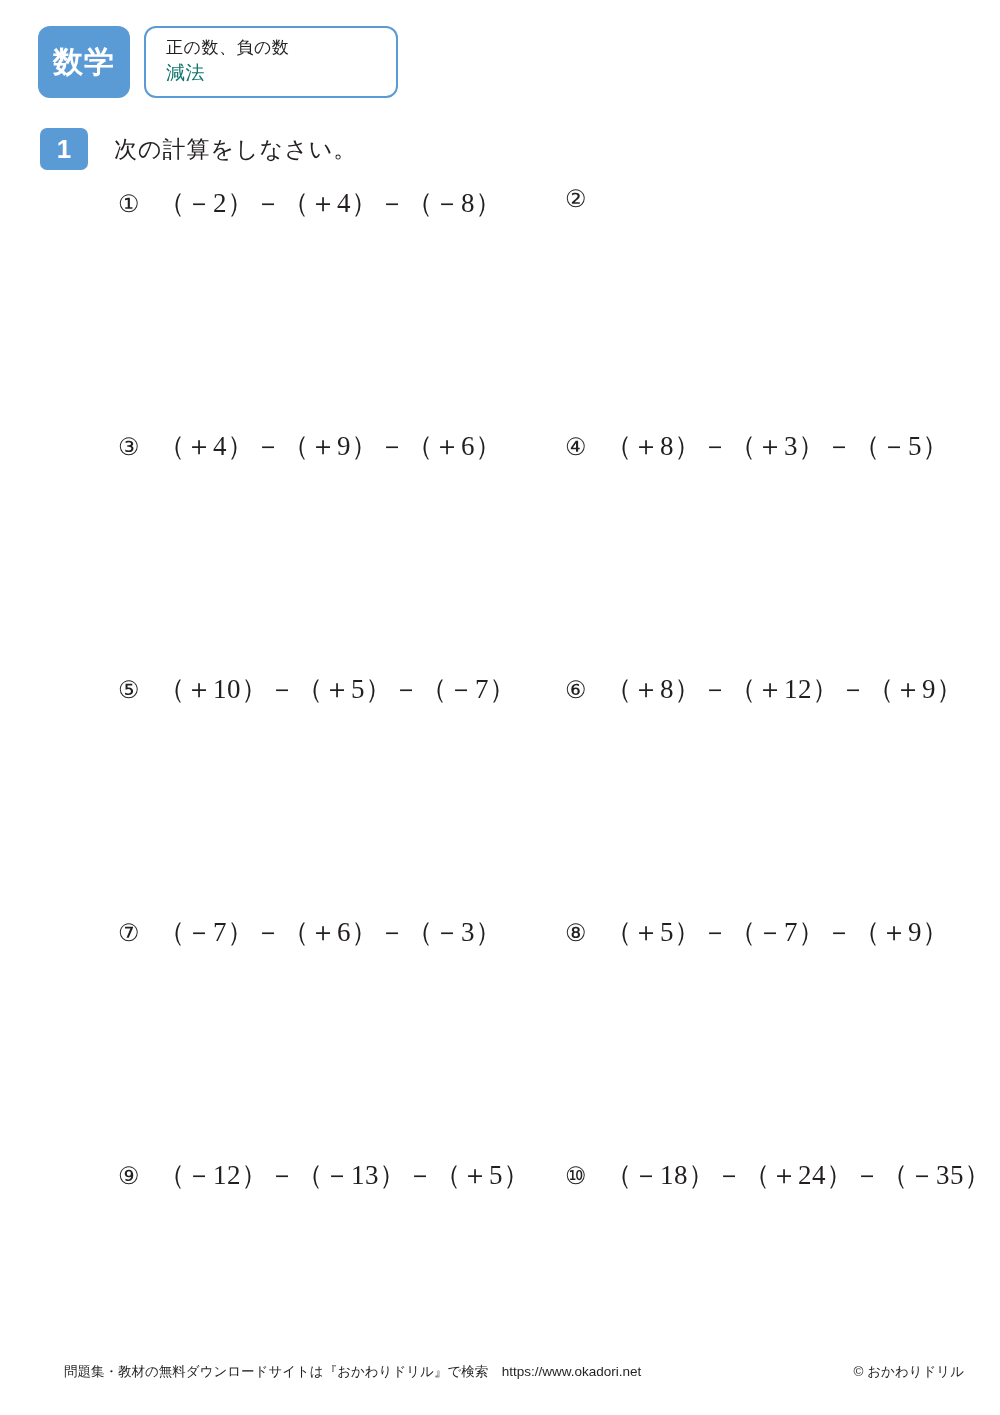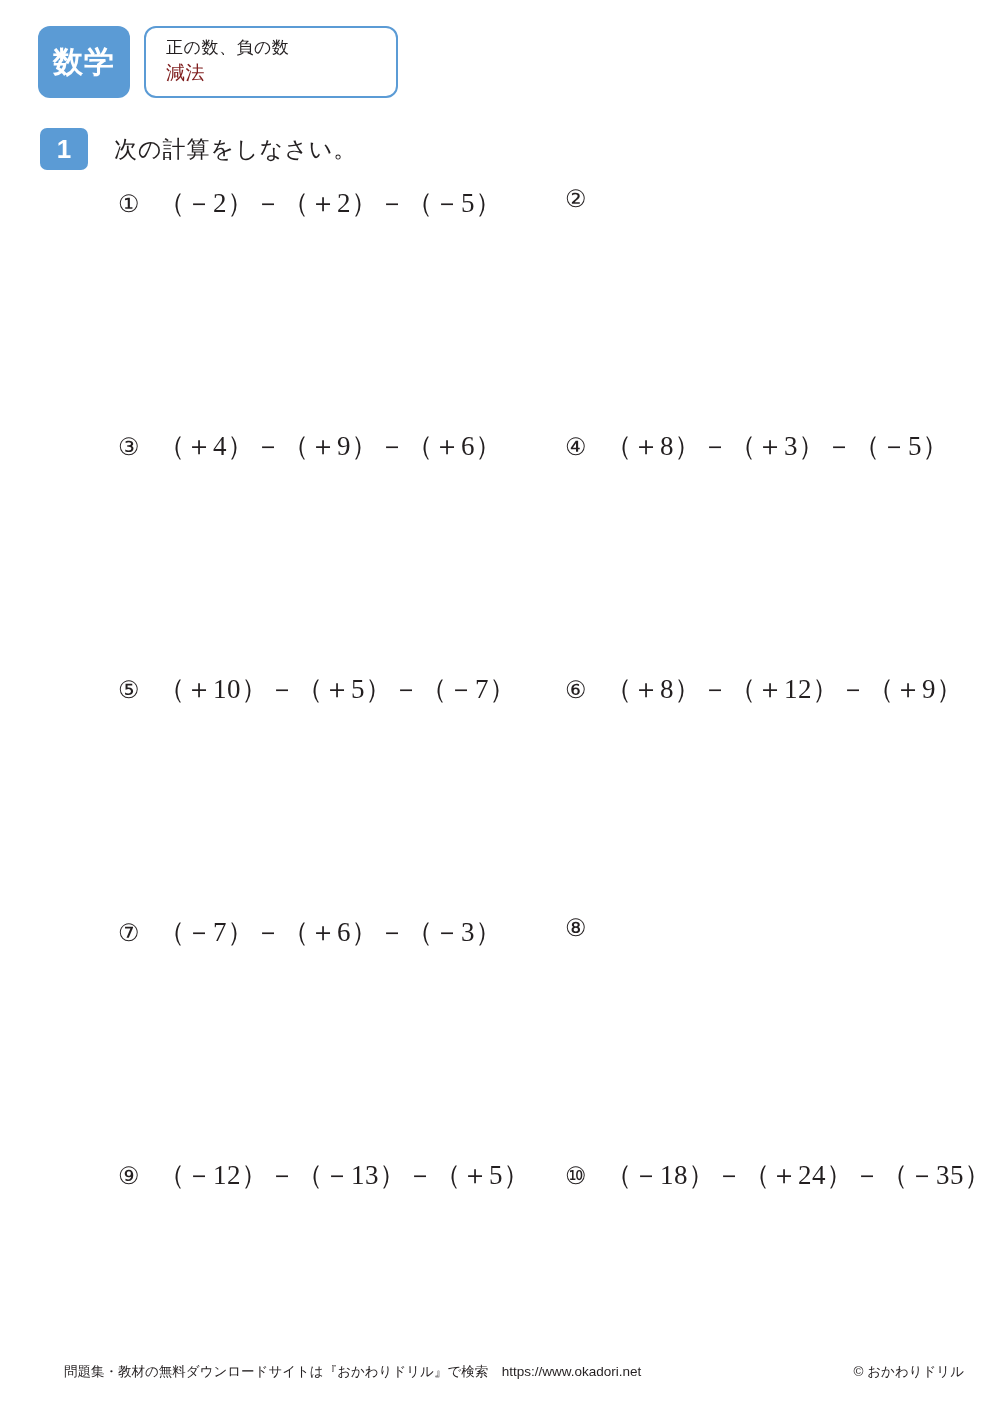--- a/index.html
+++ b/index.html
@@ -50,21 +50,21 @@
   }
   .title-sub {
     font-size: 17px;
     line-height: 24px;
     color: #231f20;
     letter-spacing: 0.5px;
   }
   .title-main {
     font-size: 19px;
     line-height: 26px;
-    color: #7f1d1d;
+    color: #0f766e;
     letter-spacing: 0.5px;
   }
 
   
   .qnum-row {
     position: absolute;
     left: 40px;
     top: 128px;
     display: flex;
     align-items: center;
@@ -157,21 +157,21 @@
 <div class="qnum-row">
   <div class="qnum-badge">1</div>
   <div class="qnum-instruction">次の計算をしなさい。</div>
 </div>
 
 <div class="problems">
 
   <div class="prow">
     <div class="pitem left">
       <span class="pmark">①</span>
-      <span class="pexpr">（－2）－（＋2）－（－5）</span>
+      <span class="pexpr">（－2）－（＋4）－（－8）</span>
     </div>
     <div class="pitem right">
       <span class="pmark">②</span>
     </div>
   </div>
 
   <div class="prow">
     <div class="pitem left">
       <span class="pmark">③</span>
       <span class="pexpr">（＋4）－（＋9）－（＋6）</span>
@@ -193,20 +193,21 @@
     </div>
   </div>
 
   <div class="prow">
     <div class="pitem left">
       <span class="pmark">⑦</span>
       <span class="pexpr">（－7）－（＋6）－（－3）</span>
     </div>
     <div class="pitem right">
       <span class="pmark">⑧</span>
+      <span class="pexpr">（＋5）－（－7）－（＋9）</span>
     </div>
   </div>
 
   <div class="prow">
     <div class="pitem left">
       <span class="pmark">⑨</span>
       <span class="pexpr">（－12）－（－13）－（＋5）</span>
     </div>
     <div class="pitem right">
       <span class="pmark">⑩</span>

